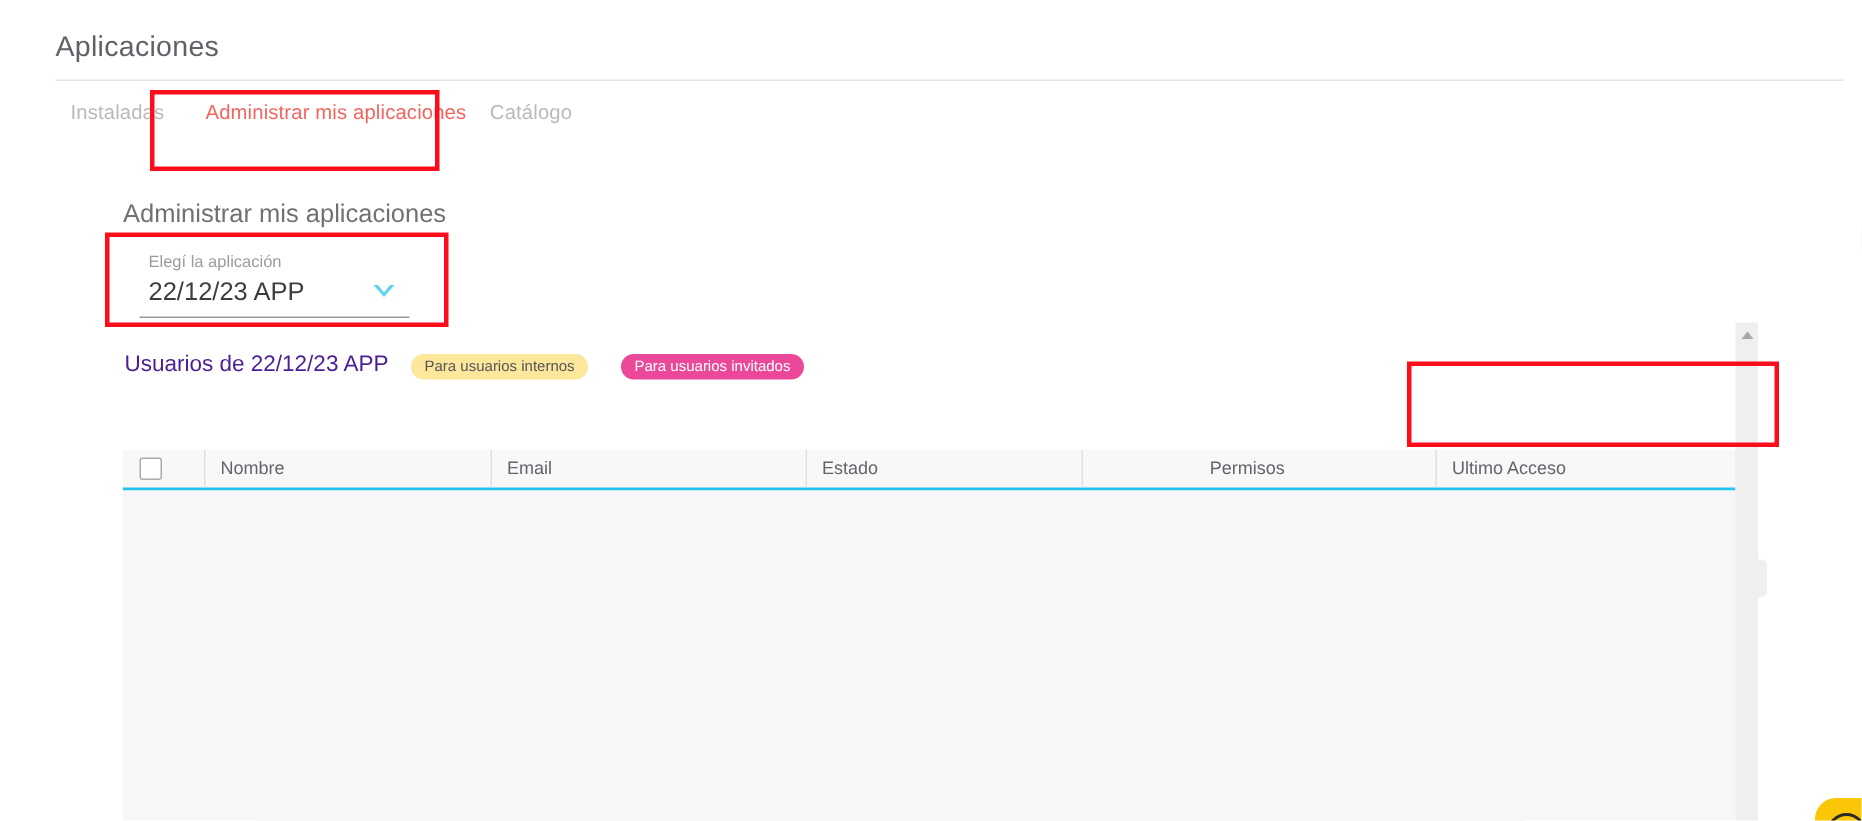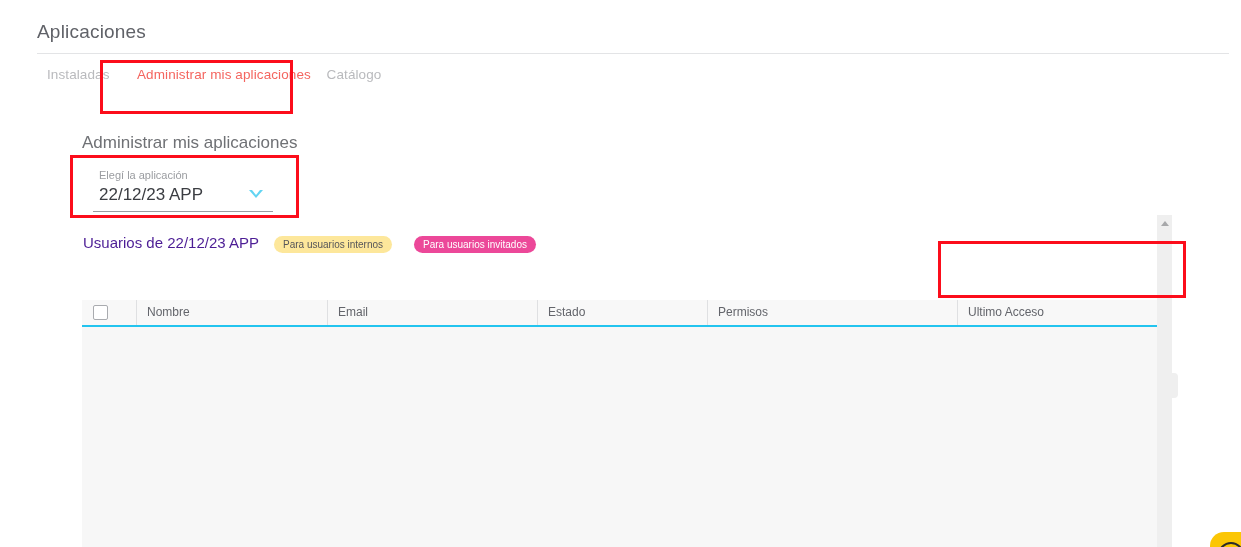--- a/index.html
+++ b/index.html
@@ -433,21 +433,21 @@
   </div>
 
   <div class="table">
     <div class="thead">
       <div class="th checkbox-col">
         <div class="head-checkbox"></div>
       </div>
       <div class="th" style="left:35px;  width:210px;margin-left:19px;">Nombre</div>
       <div class="th" style="left:245px; width:210px;">Email</div>
       <div class="th" style="left:455px; width:210px;">Estado</div>
-      <div class="th" style="left:625px; width:210px;">Permisos</div>
+      <div class="th" style="left:639px; width:210px;text-align:center;">Permisos</div>
       <div class="th" style="left:875px; width:200px;">Ultimo Acceso</div>
     </div>
     <div class="tbody"></div>
   </div>
 
   <div class="vscroll-top-cap"></div>
 
 </div>
 
 <div class="vscroll">

